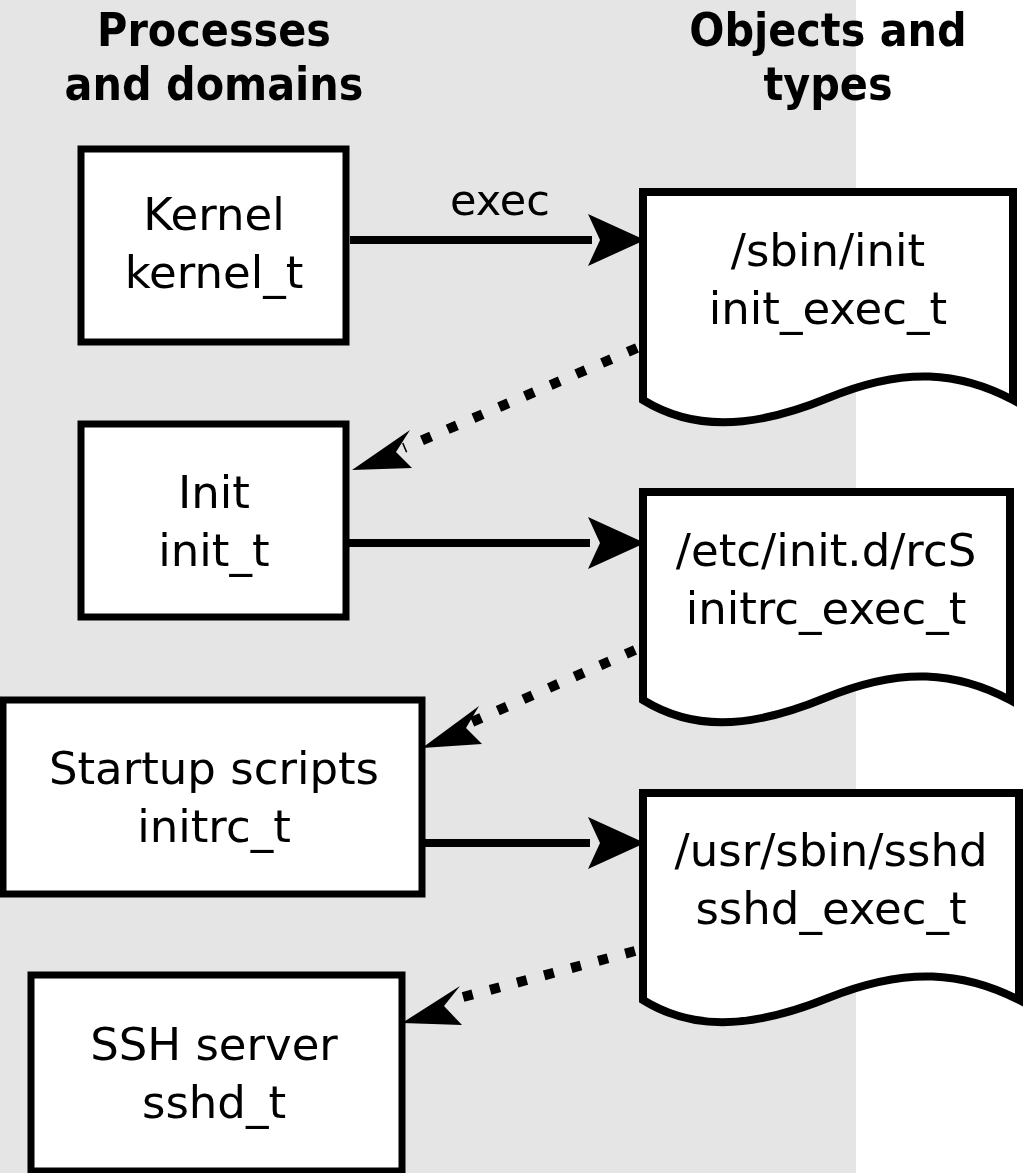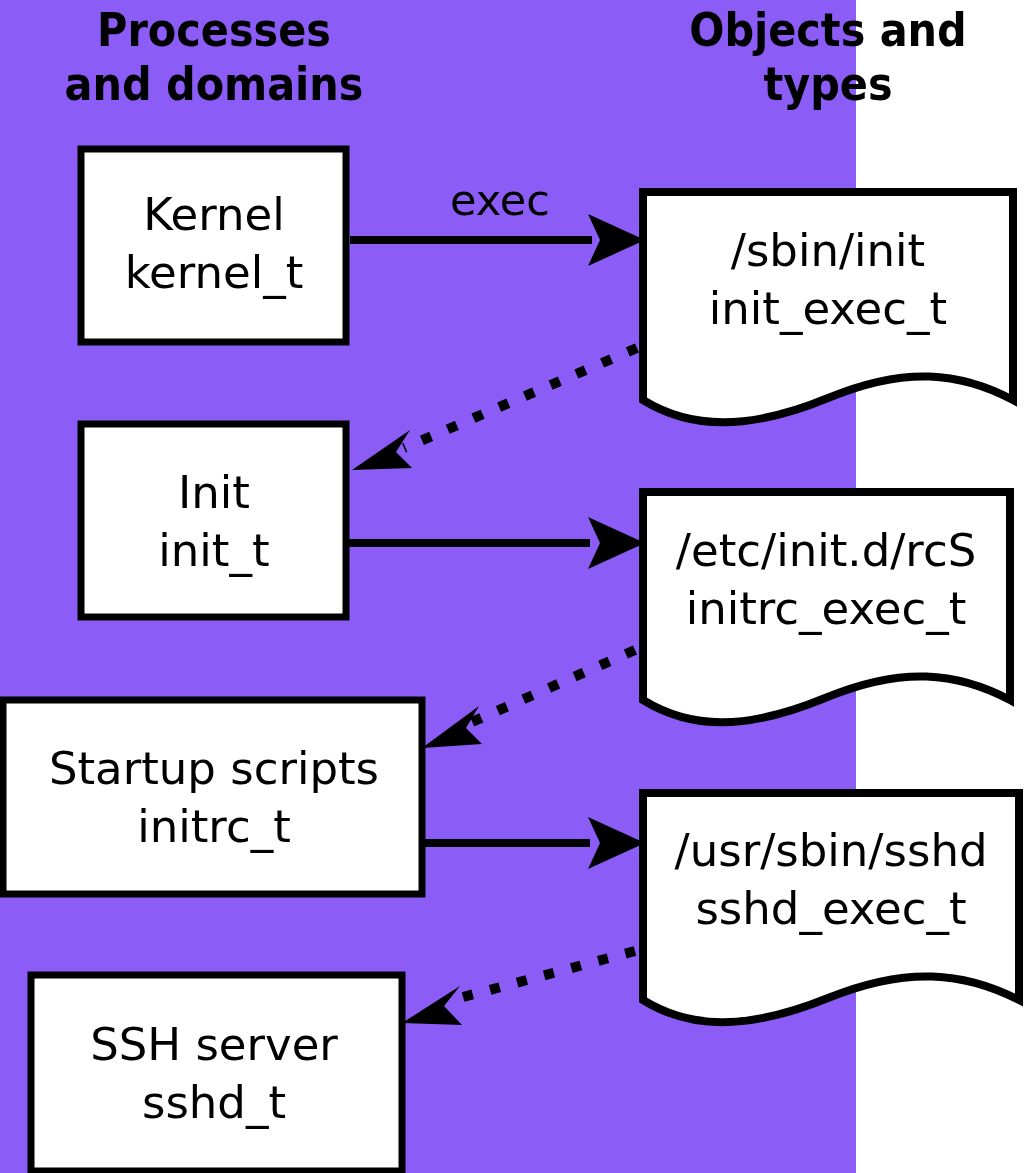--- a/index.html
+++ b/index.html
@@ -10,21 +10,21 @@
   body {
     width: 1024px;
     height: 1173px;
     overflow: hidden;
     font-family: "DejaVu Sans", sans-serif;
   }
   #diagram-root {
     position: relative;
     width: 856px;
     height: 1173px;
-    background: #8b5cf6;
+    background: #e5e5e5;
   }
   svg#diagram-canvas {
     display: block;
     width: 1024px;
     height: 1173px;
   }
   .col-header {
     font-family: "DejaVu Sans Condensed", "DejaVu Sans", sans-serif;
     font-weight: bold;
     font-size: 46px;

